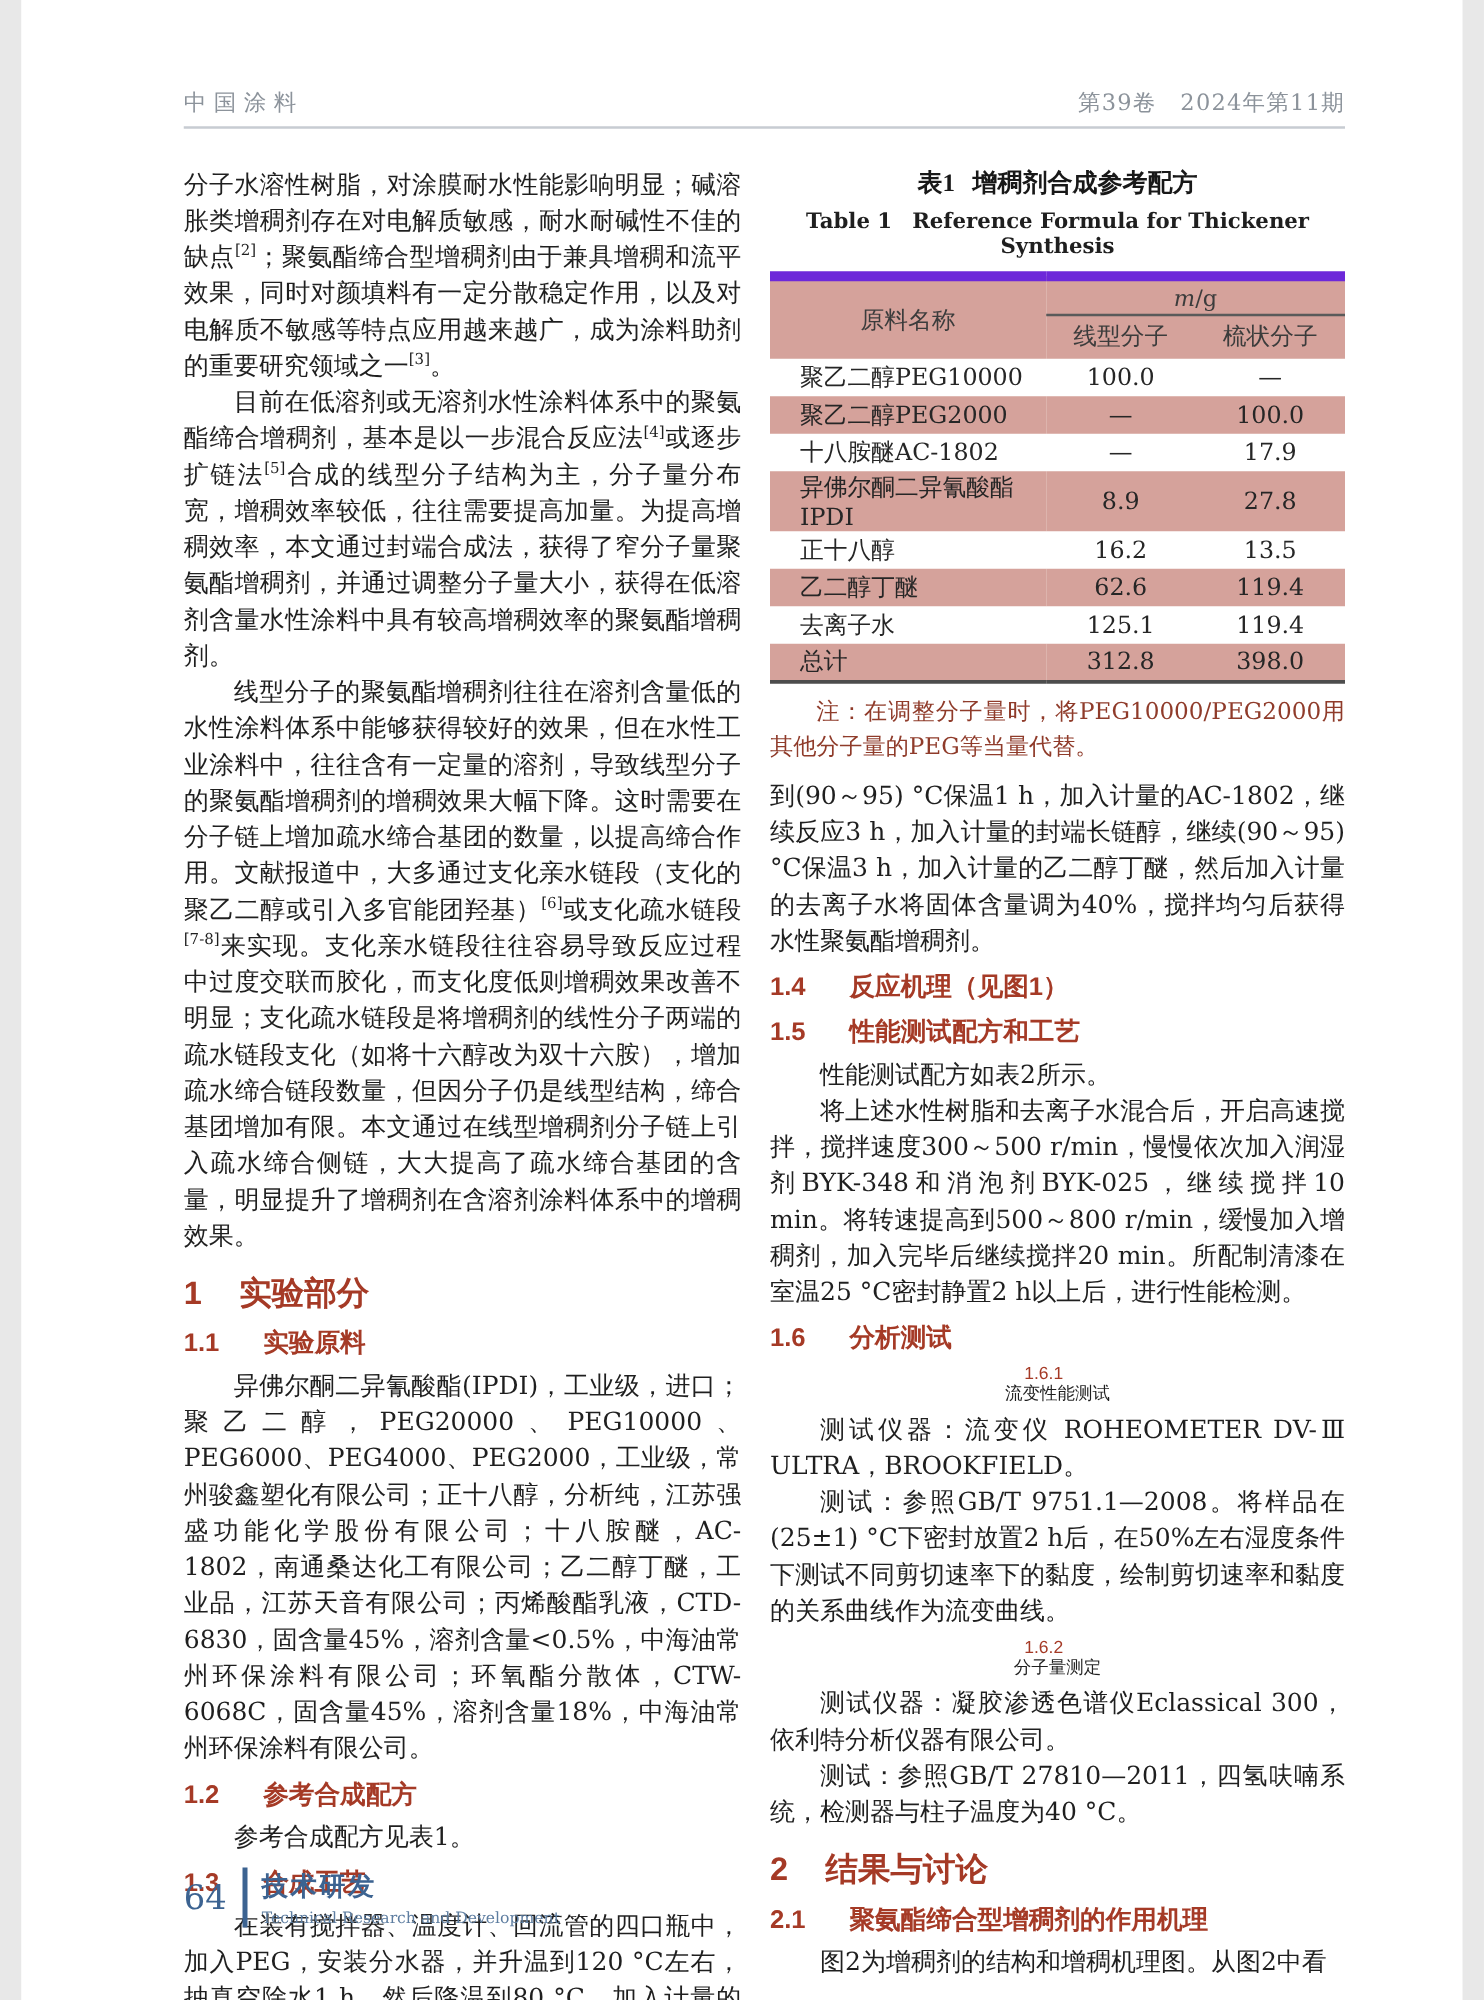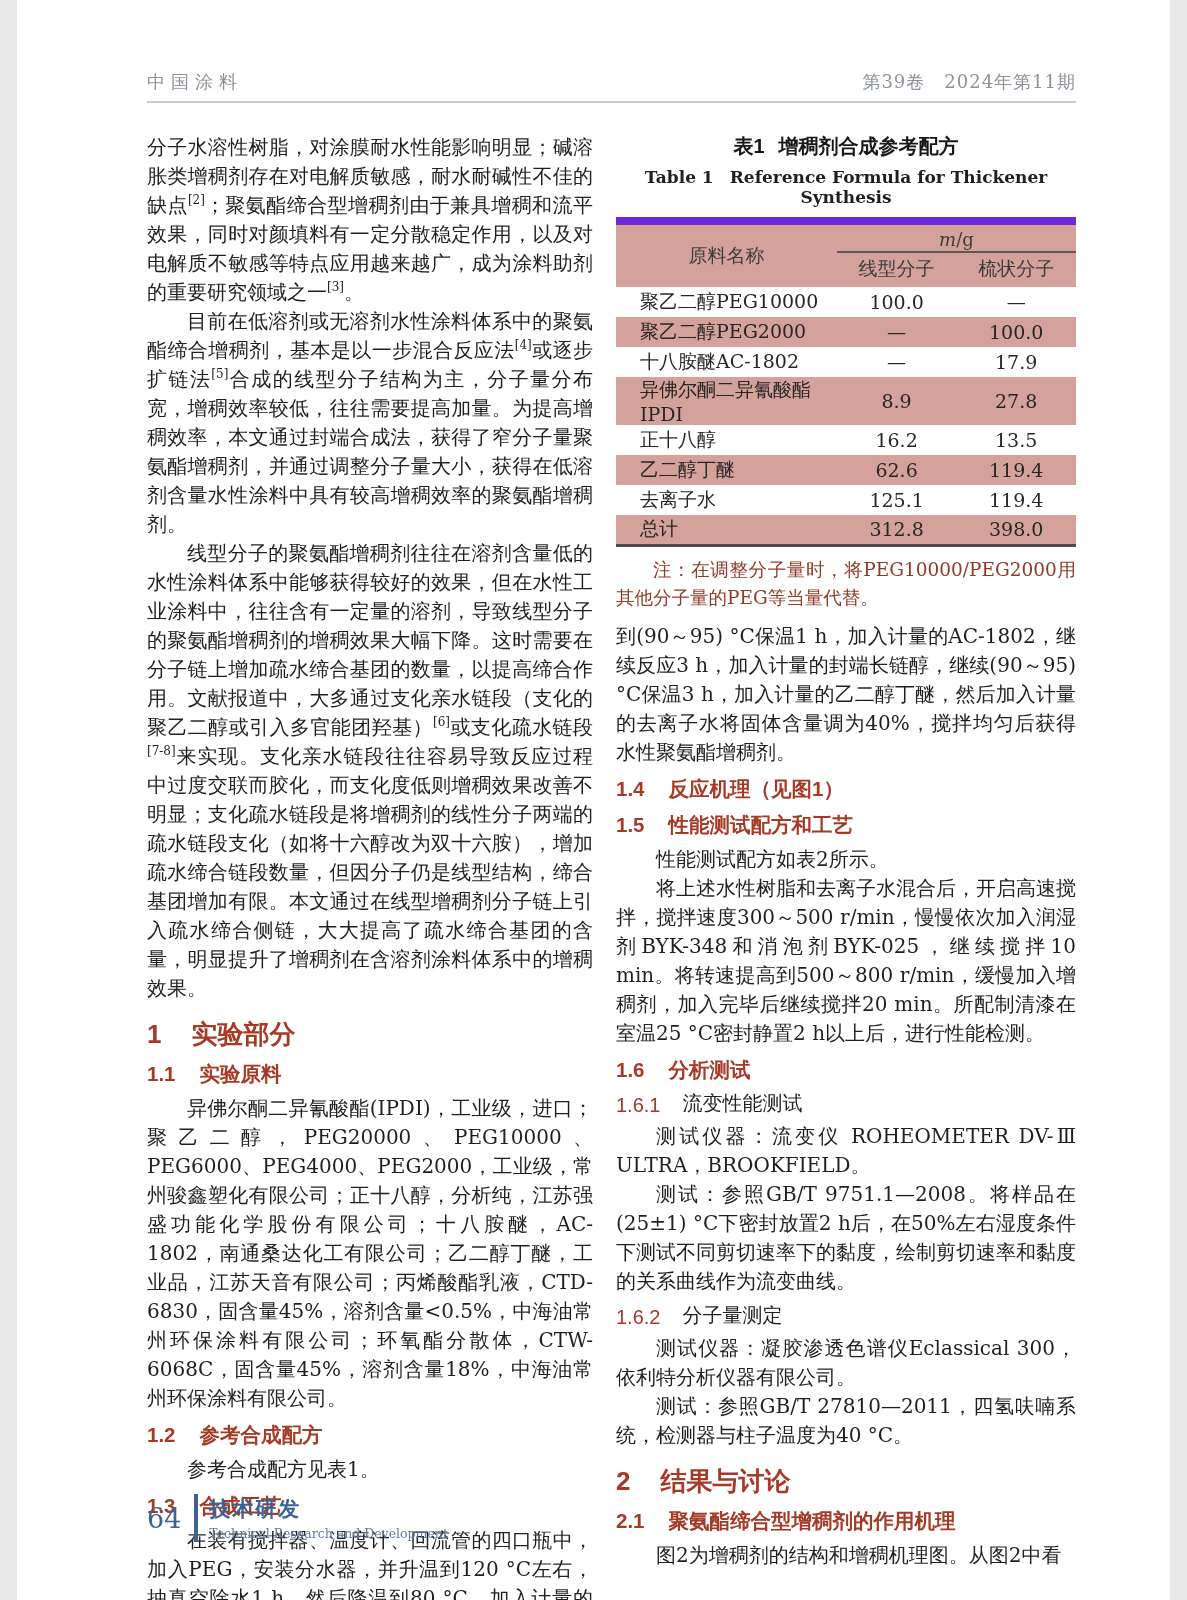--- a/index.html
+++ b/index.html
@@ -26,29 +26,29 @@
   p.body { font-size:20px; line-height:29px; text-align:justify; color:#1f1f1f; }
   p.indent { text-indent:2em; }
   sup { font-size:12px; line-height:0; vertical-align:super; }
 
   .sec1 { display:flex; align-items:baseline; color:#a53a26; font-weight:bold;
     font-family:"Liberation Sans",sans-serif; font-size:26px;
     margin:14px 0 8px; }
   .sec1 .num { margin-right:30px; }
   .sec2 { display:flex; align-items:baseline; color:#a53a26; font-weight:bold;
     font-family:"Liberation Sans",sans-serif; font-size:20.5px;
-    margin:8px 0 6px; }
+    margin:8px 0 6px;gap:11px; }
   .sec2 .num { margin-right:24px; }
-  .sec3 { display:flex; align-items:flex-end; font-size:20px; margin:6px 0 5px; }
+  .sec3 { display:flex; align-items:center; font-size:14px; margin:6px 0 5px;flex-direction:column; }
   .sec3 .num { color:#a53a26; font-family:"Liberation Sans",sans-serif; margin-right:22px; }
   .sec3 .ttl { color:#1f1f1f; }
 
   
   .tbl-title-cn { text-align:center; font-weight:bold; font-size:20px;
-    font-family:Liberation Sans, sans-serif; color:#181818; }
+    font-family:Liberation Serif, serif; color:#181818; }
   .tbl-title-cn .lbl { margin-right:14px; }
   .tbl-title-en { text-align:center; font-weight:bold; font-size:17px; margin:7px 0 10px; }
   .tbl-title-en .lbl { margin-right:16px; }
   table.t1 { width:100%; border-collapse:collapse; font-size:19px; color:#262626;
     border-top:8px solid #6d28d9; border-bottom:3px solid #4d4d4d; }
   table.t1 thead { background:#d5a29b; }
   table.t1 thead td { text-align:center; padding:1px 0; color:#3c3c3c; }
   table.t1 .mg-cell { border-bottom:2px solid #5a5a5a; font-size:18px; padding-top:4px; }
   table.t1 .mg-cell .m { font-style:italic; }
   table.t1 thead .sub td { padding-bottom:5px; padding-top:3px; }

